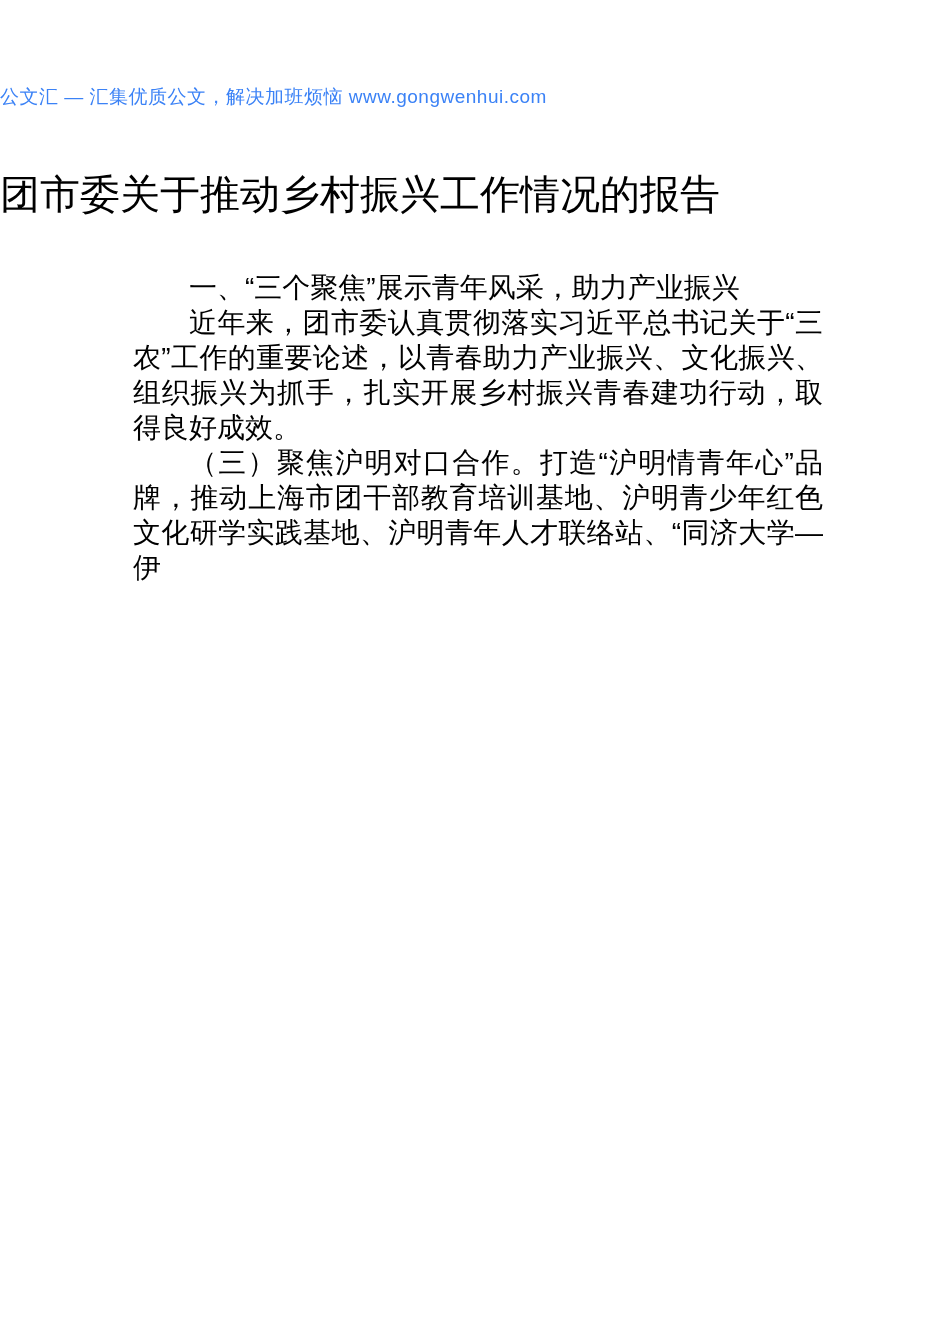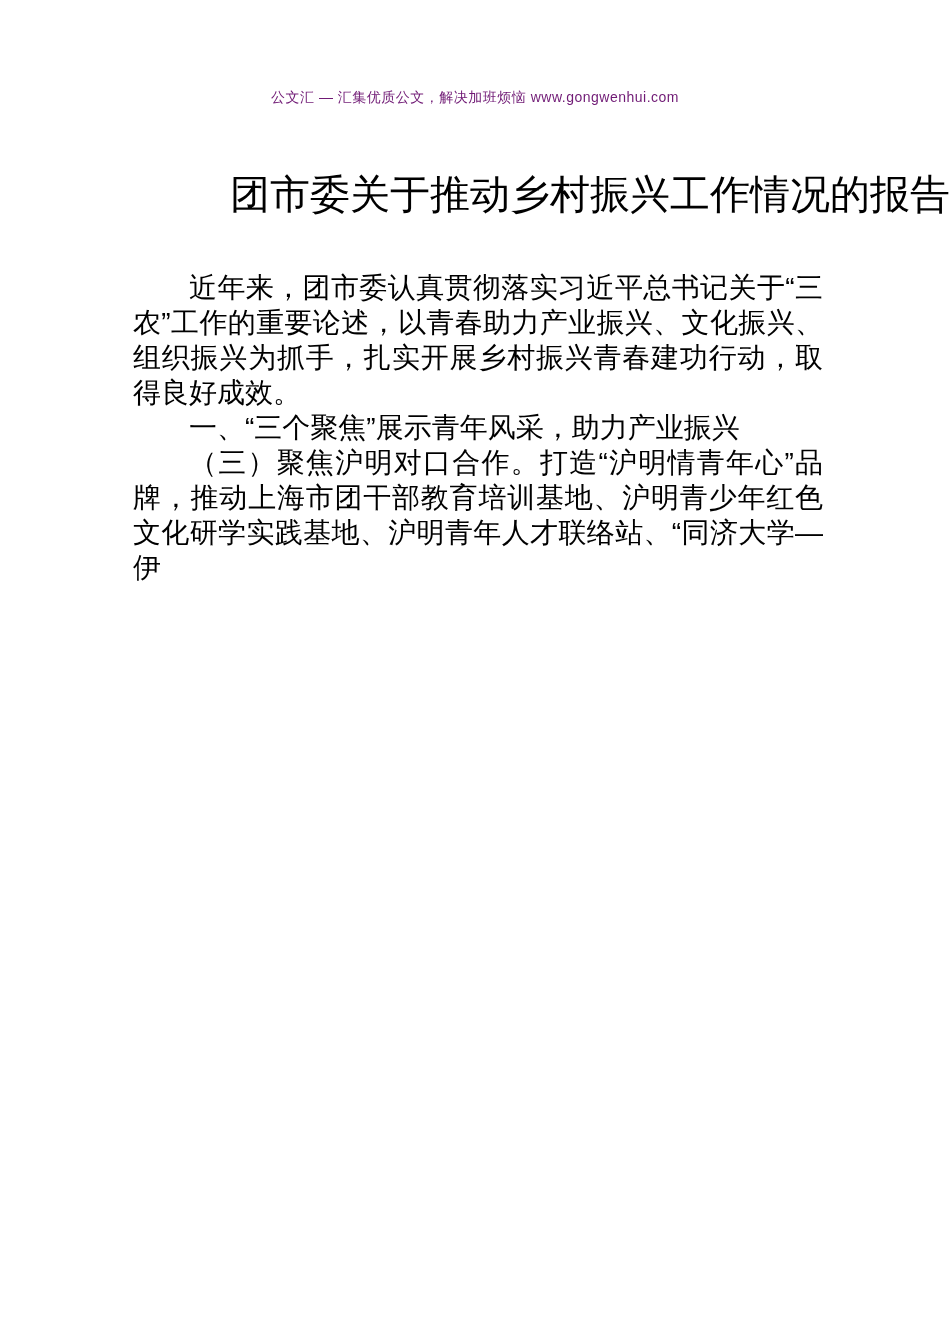--- a/index.html
+++ b/index.html
@@ -14,34 +14,33 @@
     background: #ffffff;
     overflow: hidden;
     font-family: "Liberation Sans", "DejaVu Sans", sans-serif;
     color: #000000;
   }
   .watermark {
     position: absolute;
     top: 84px;
     left: 0;
     width: 100%;
-    text-align: center;
-    font-size: 14px;
+    font-size: 19px;
     line-height: 26px;
-    color: #701a75;
+    color: #3b82f6;
     letter-spacing: 0.5px;
     white-space: nowrap;
   }
   .title {
     position: absolute;
     top: 168px;
     left: 0;
     width: 100%;
     margin: 0;
-    text-align: right;
+    text-align: left;
     font-size: 40px;
     line-height: 52px;
     font-weight: 400;
     color: #000000;
     white-space: nowrap;
   }
   .doc-body {
     position: absolute;
     top: 270px;
     left: 133px;
@@ -61,18 +60,18 @@
 </head>
 <body>
 
 <div class="page">
 
   <div class="watermark">公文汇 — 汇集优质公文，解决加班烦恼 www.gongwenhui.com</div>
 
   <h1 class="title">团市委关于推动乡村振兴工作情况的报告</h1>
 
   <div class="doc-body">
+    <p>一、“三个聚焦”展示青年风采，助力产业振兴</p>
     <p>近年来，团市委认真贯彻落实习近平总书记关于“三农”工作的重要论述，以青春助力产业振兴、文化振兴、组织振兴为抓手，扎实开展乡村振兴青春建功行动，取得良好成效。</p>
-    <p>一、“三个聚焦”展示青年风采，助力产业振兴</p>
     <p>（三）聚焦沪明对口合作。打造“沪明情青年心”品牌，推动上海市团干部教育培训基地、沪明青少年红色文化研学实践基地、沪明青年人才联络站、“同济大学—伊</p>
   </div>
 
 </div>
 
 </body></html>

